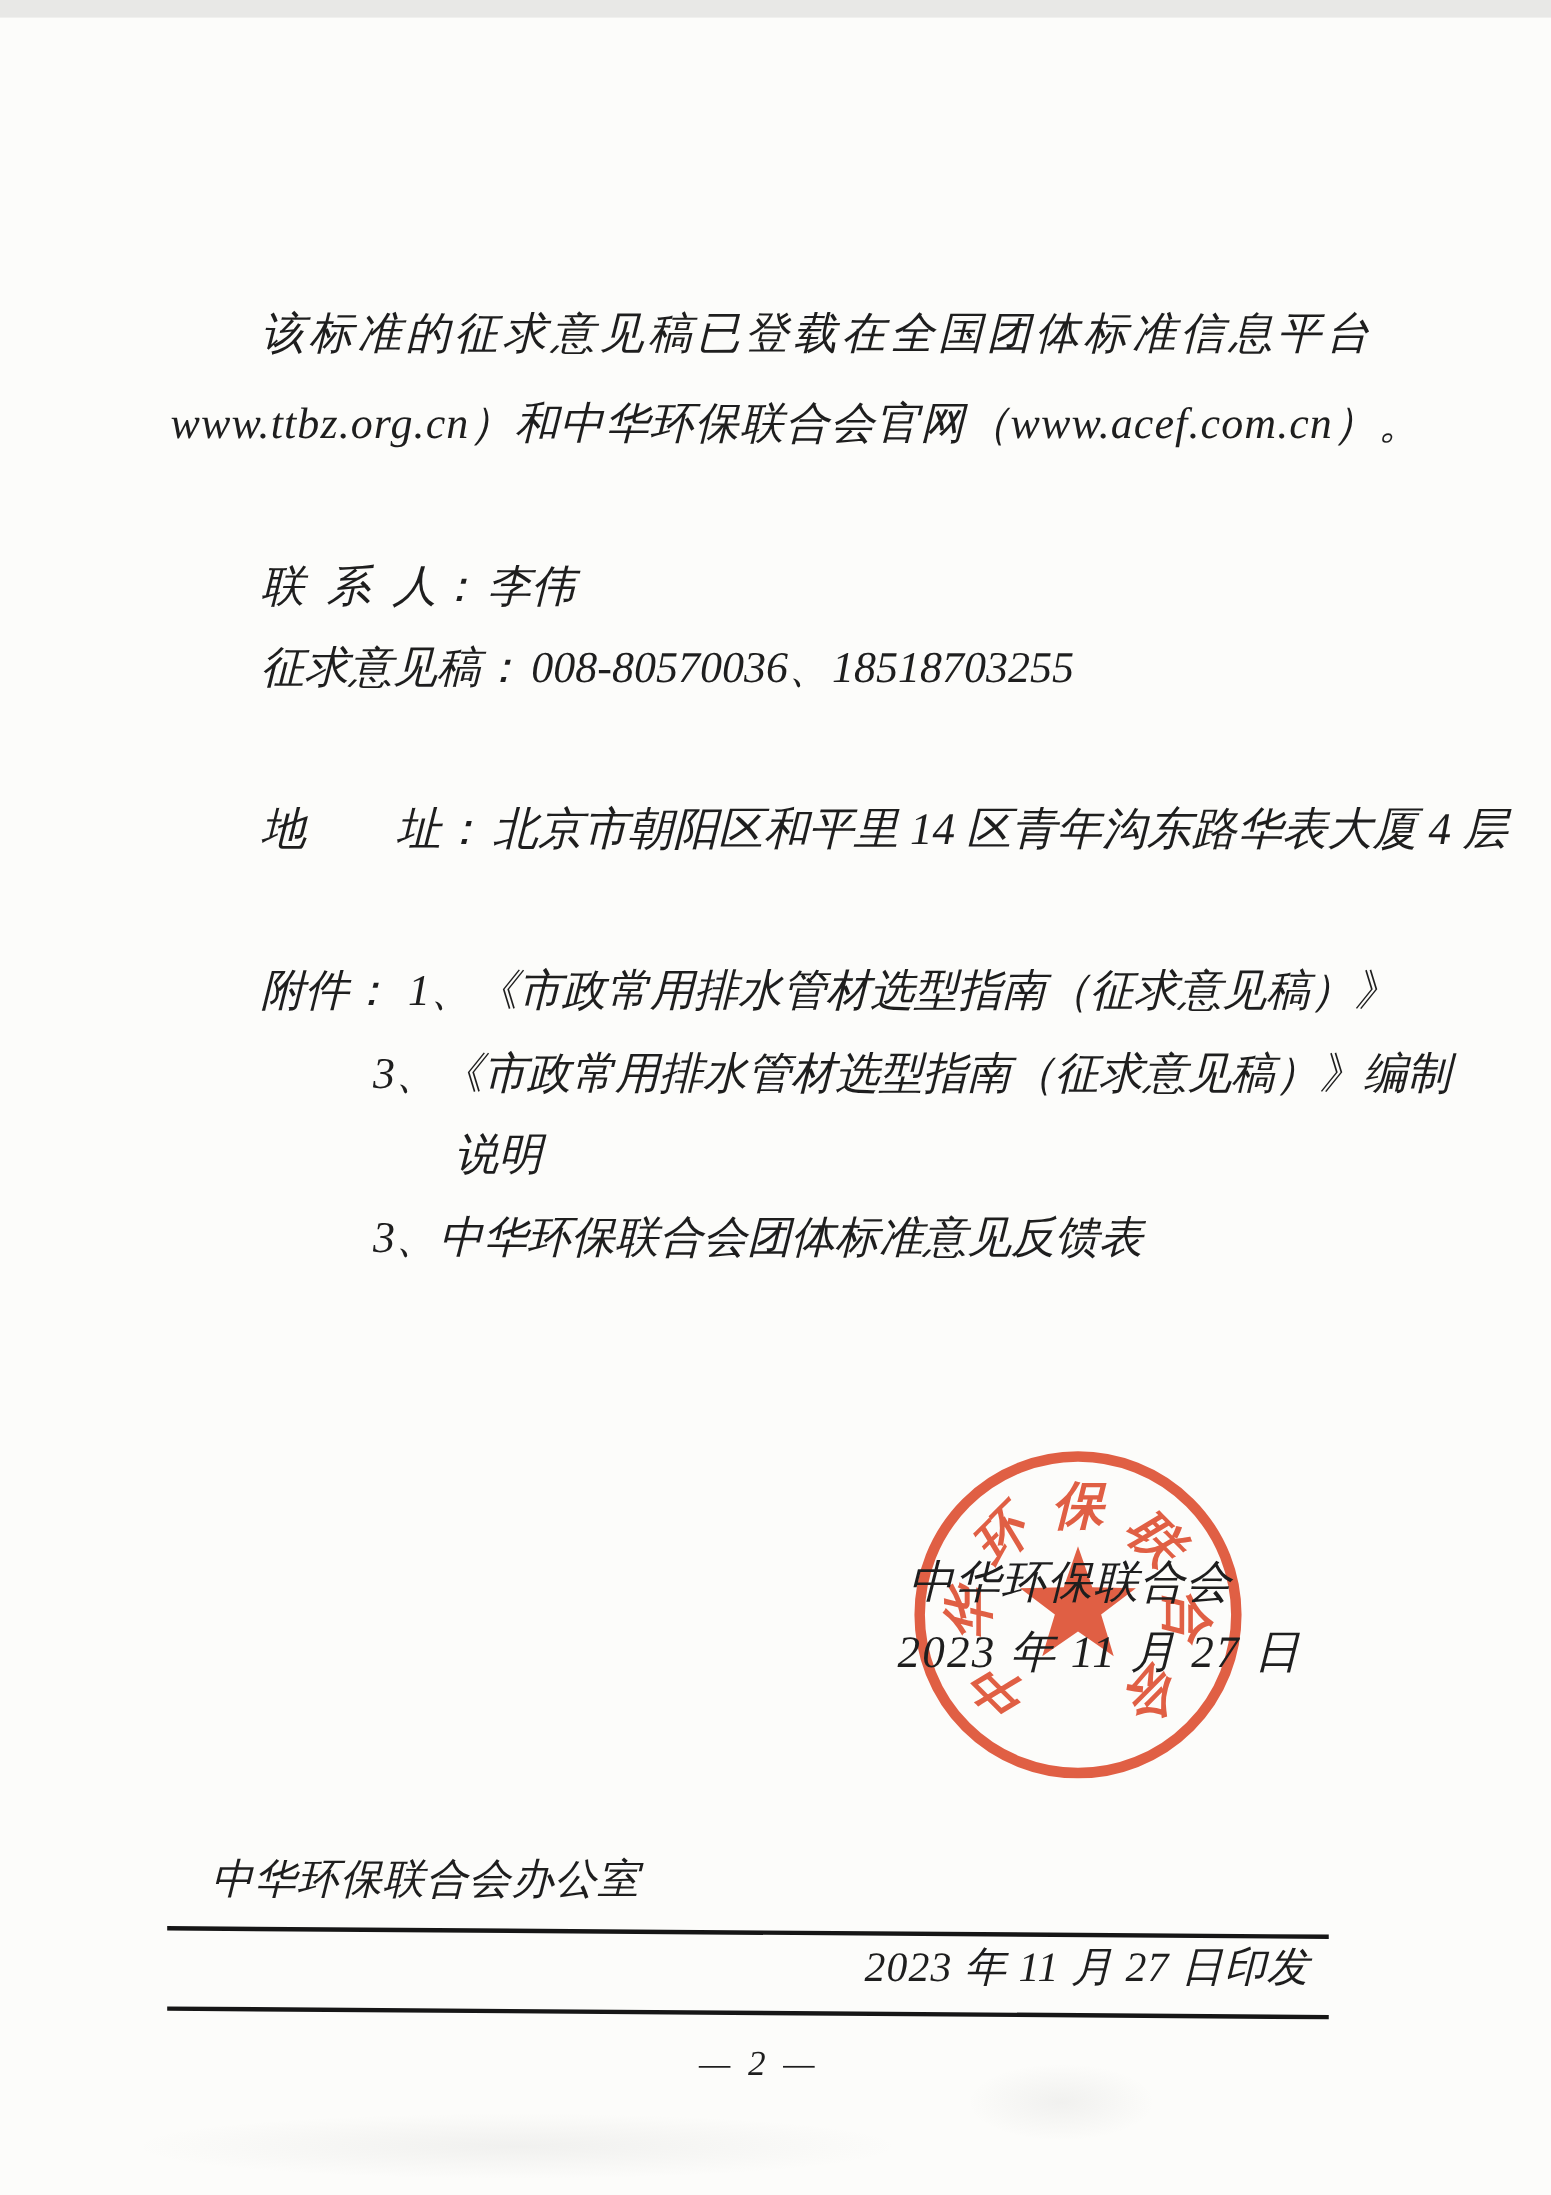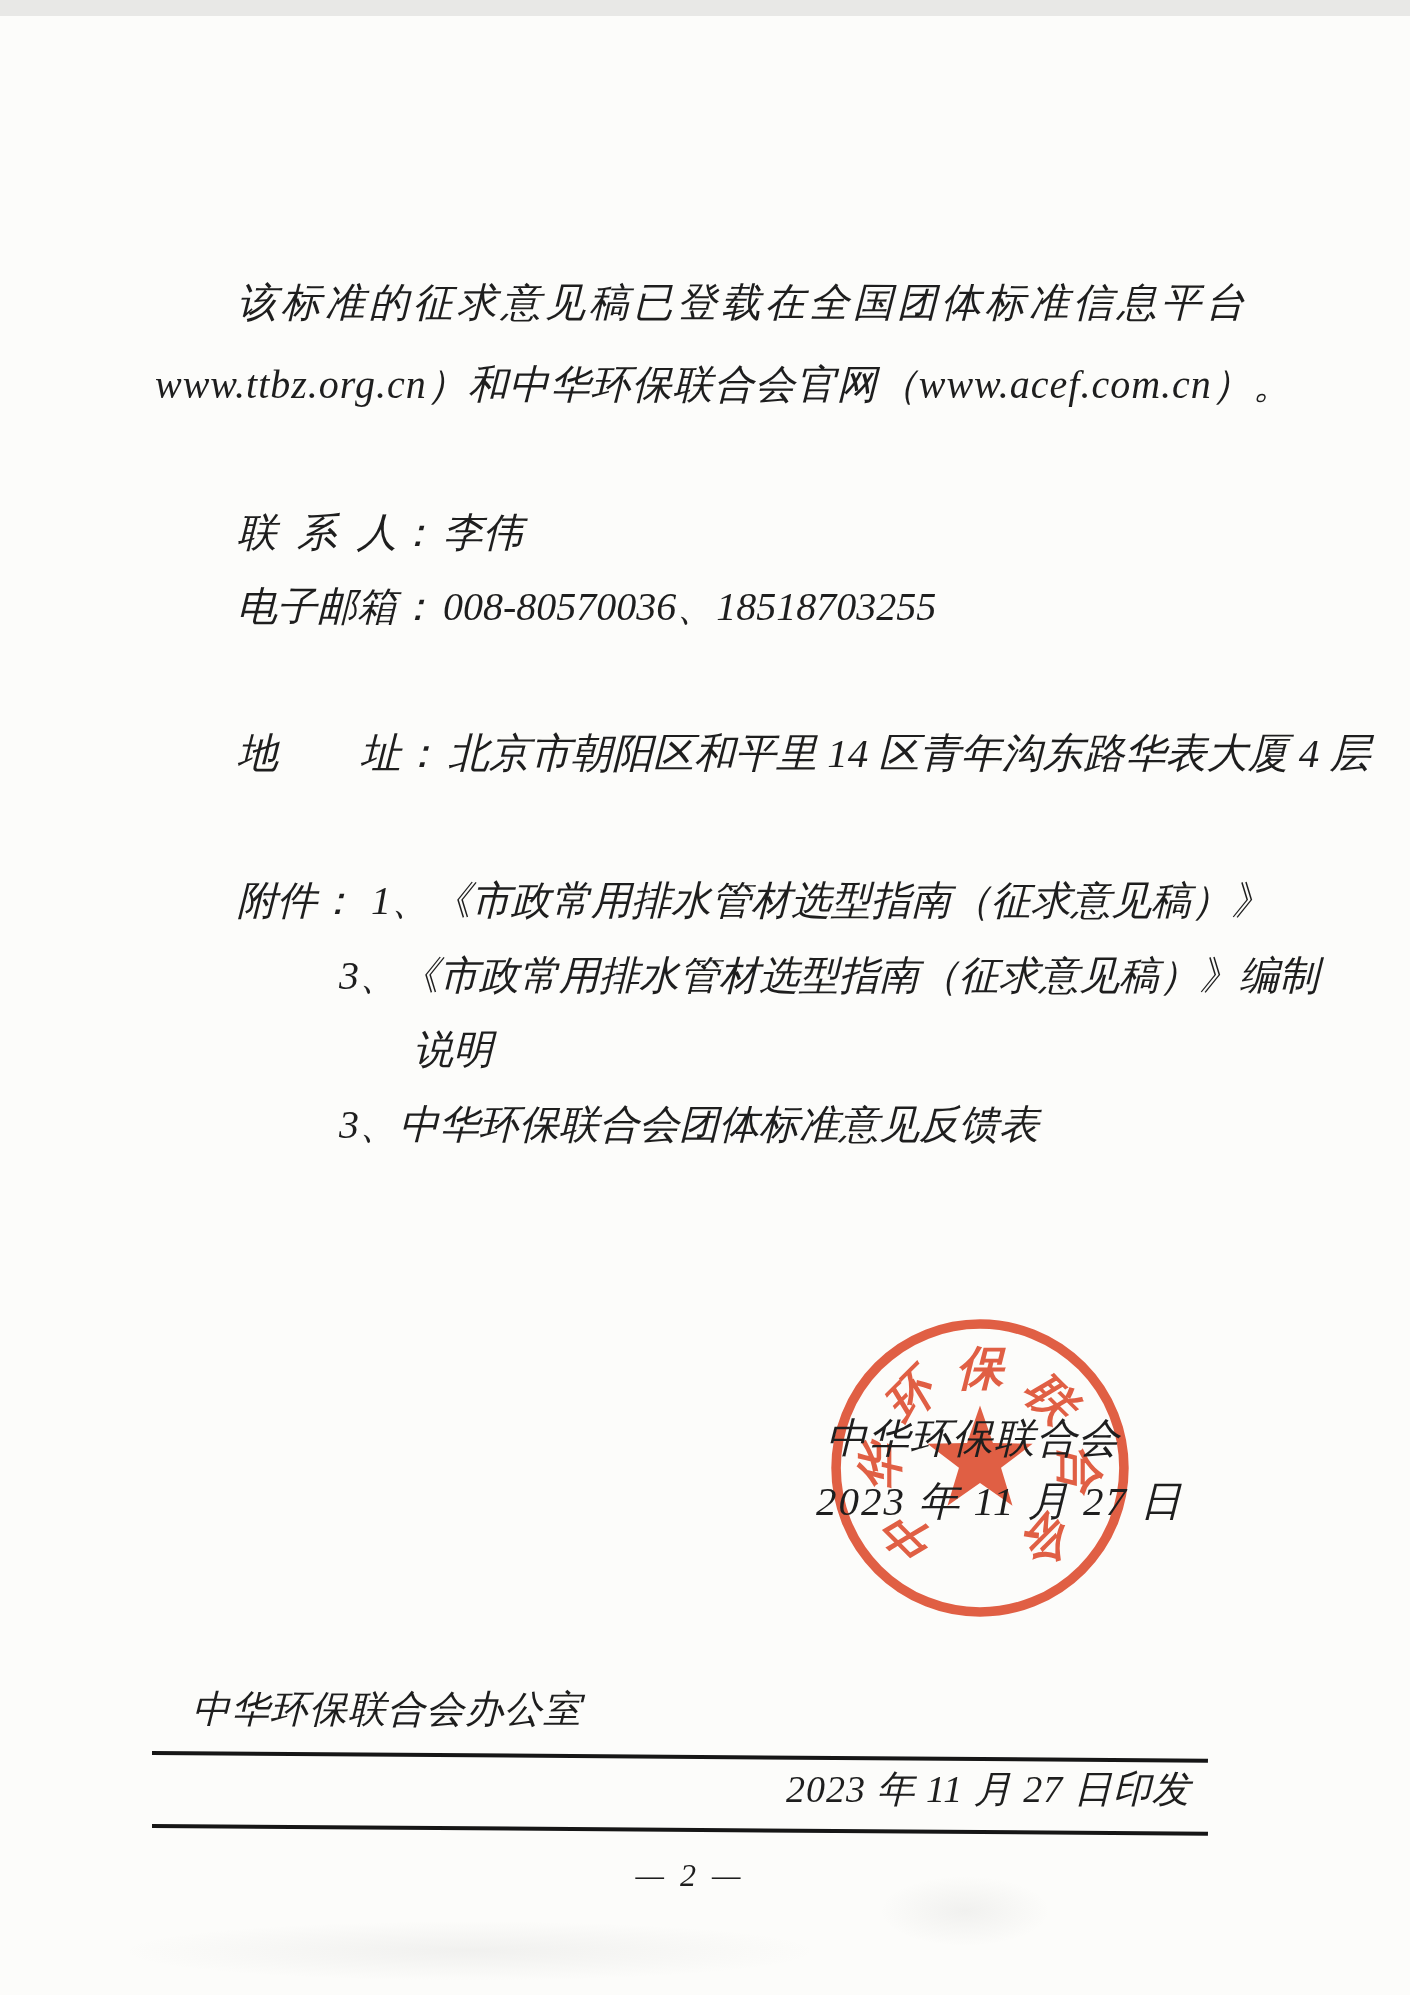--- a/index.html
+++ b/index.html
@@ -63,21 +63,21 @@
 
 <div class="page">
 
   <div class="abs t40 para-line1">该标准的征求意见稿已登载在全国团体标准信息平台</div>
   <div class="abs t40 para-line2">www.ttbz.org.cn）和中华环保联合会官网（www.acef.com.cn）。</div>
 
   <div class="abs t40 contact-row c0">
     <span class="contact-label">联 系 人：</span><span class="contact-value">李伟</span>
   </div>
   <div class="abs t40 contact-row c1">
-    <span class="contact-label">电子邮箱：</span><span class="contact-value">008-80570036、18518703255</span>
+    <span class="contact-label">征求意见稿：</span><span class="contact-value">008-80570036、18518703255</span>
   </div>
   <div class="abs t39 contact-row c3">
     <span class="contact-label">地　　址：</span><span class="contact-value">北京市朝阳区和平里 14 区青年沟东路华表大厦 4 层</span>
   </div>
 
   <div class="abs t40 att-row1">
     <span class="att-label">附件：</span><span>1、《市政常用排水管材选型指南（征求意见稿）》</span>
   </div>
   <div class="abs t40 att-row2">
     <span>3、《市政常用排水管材选型指南（征求意见稿）》编制</span>

